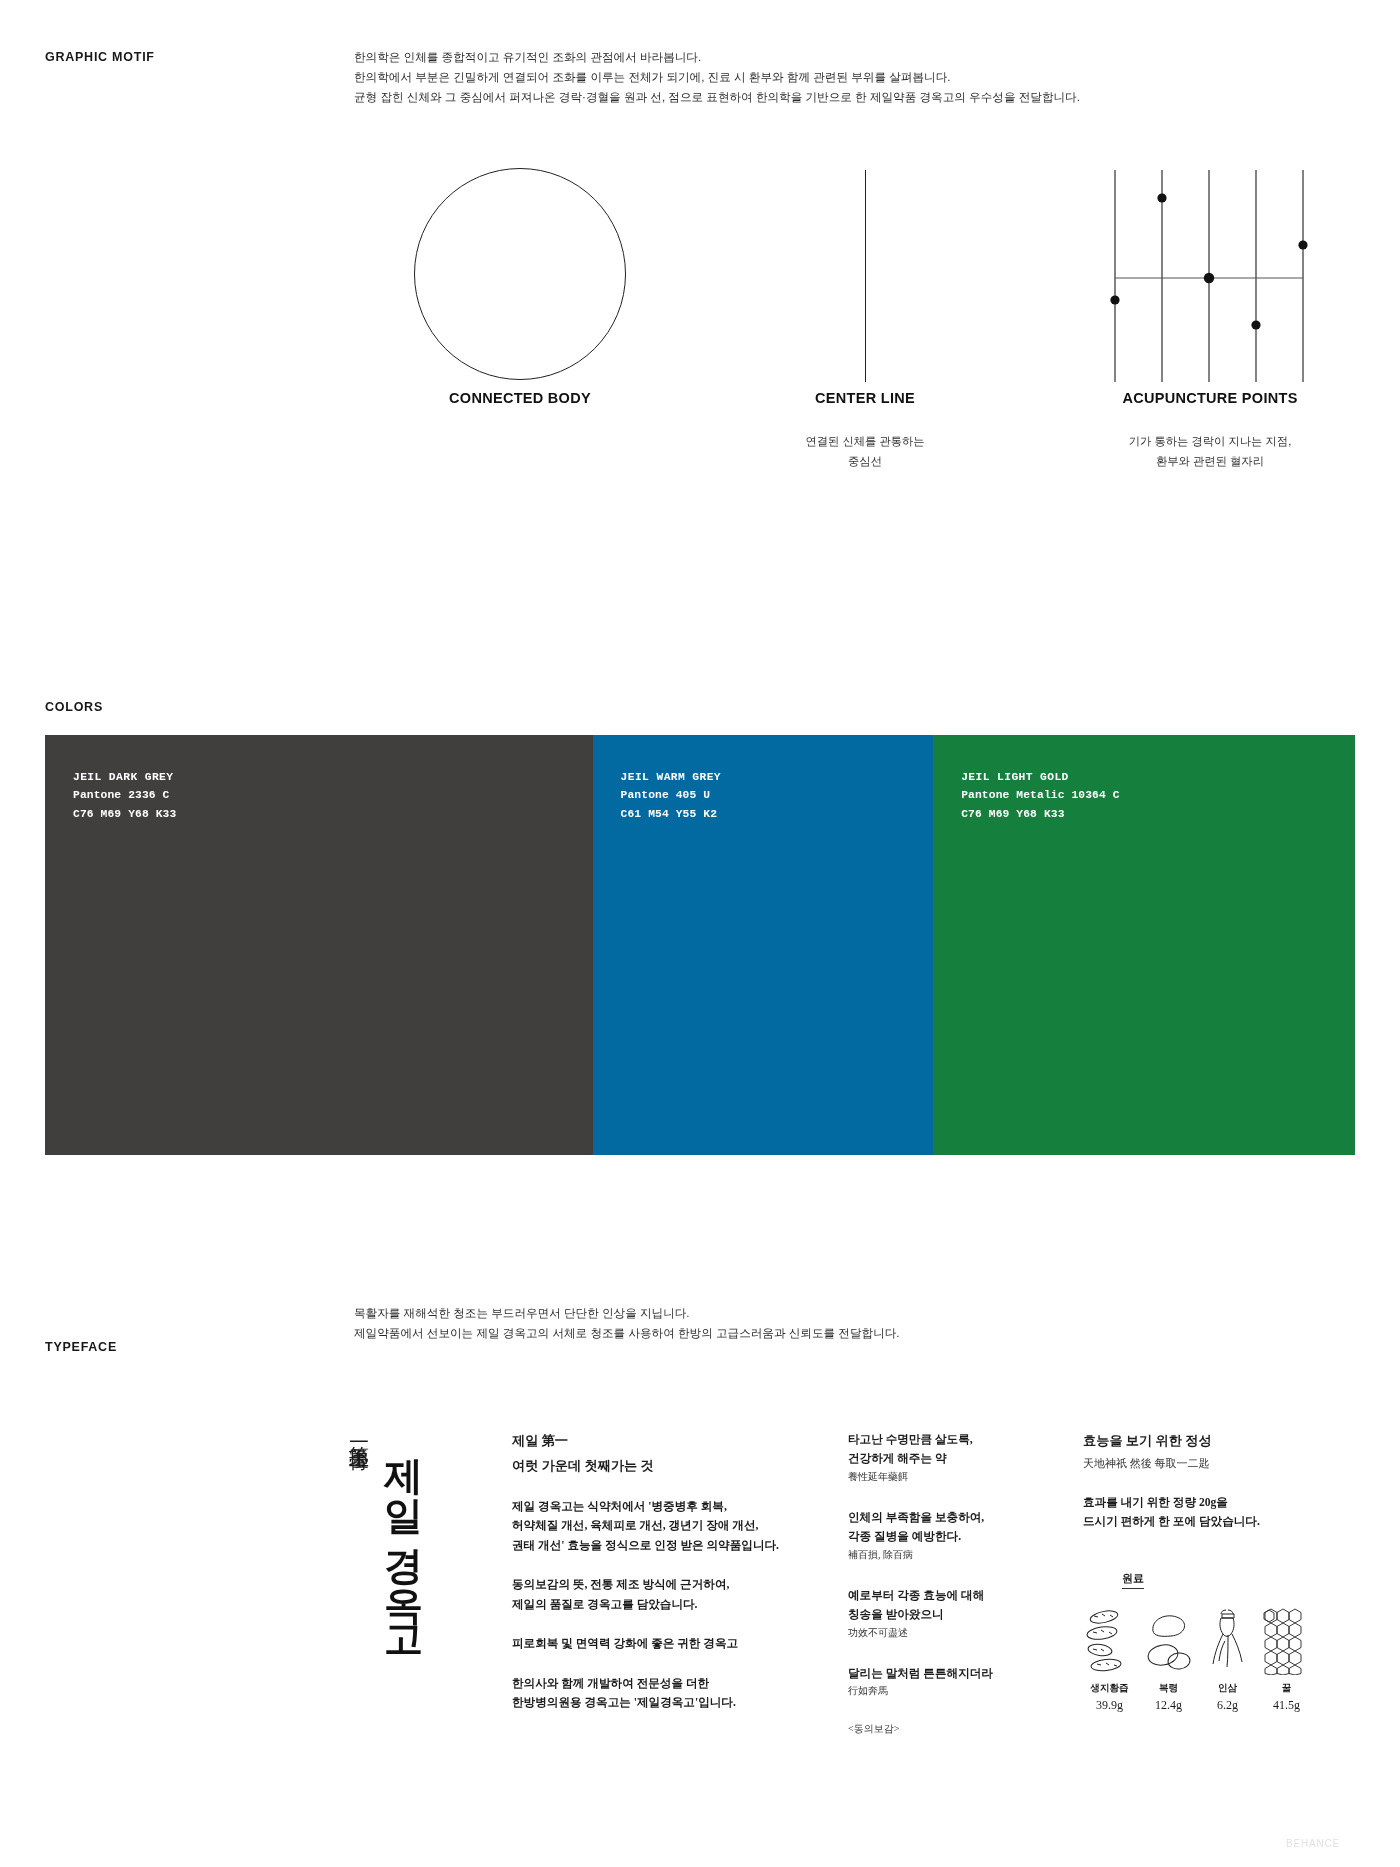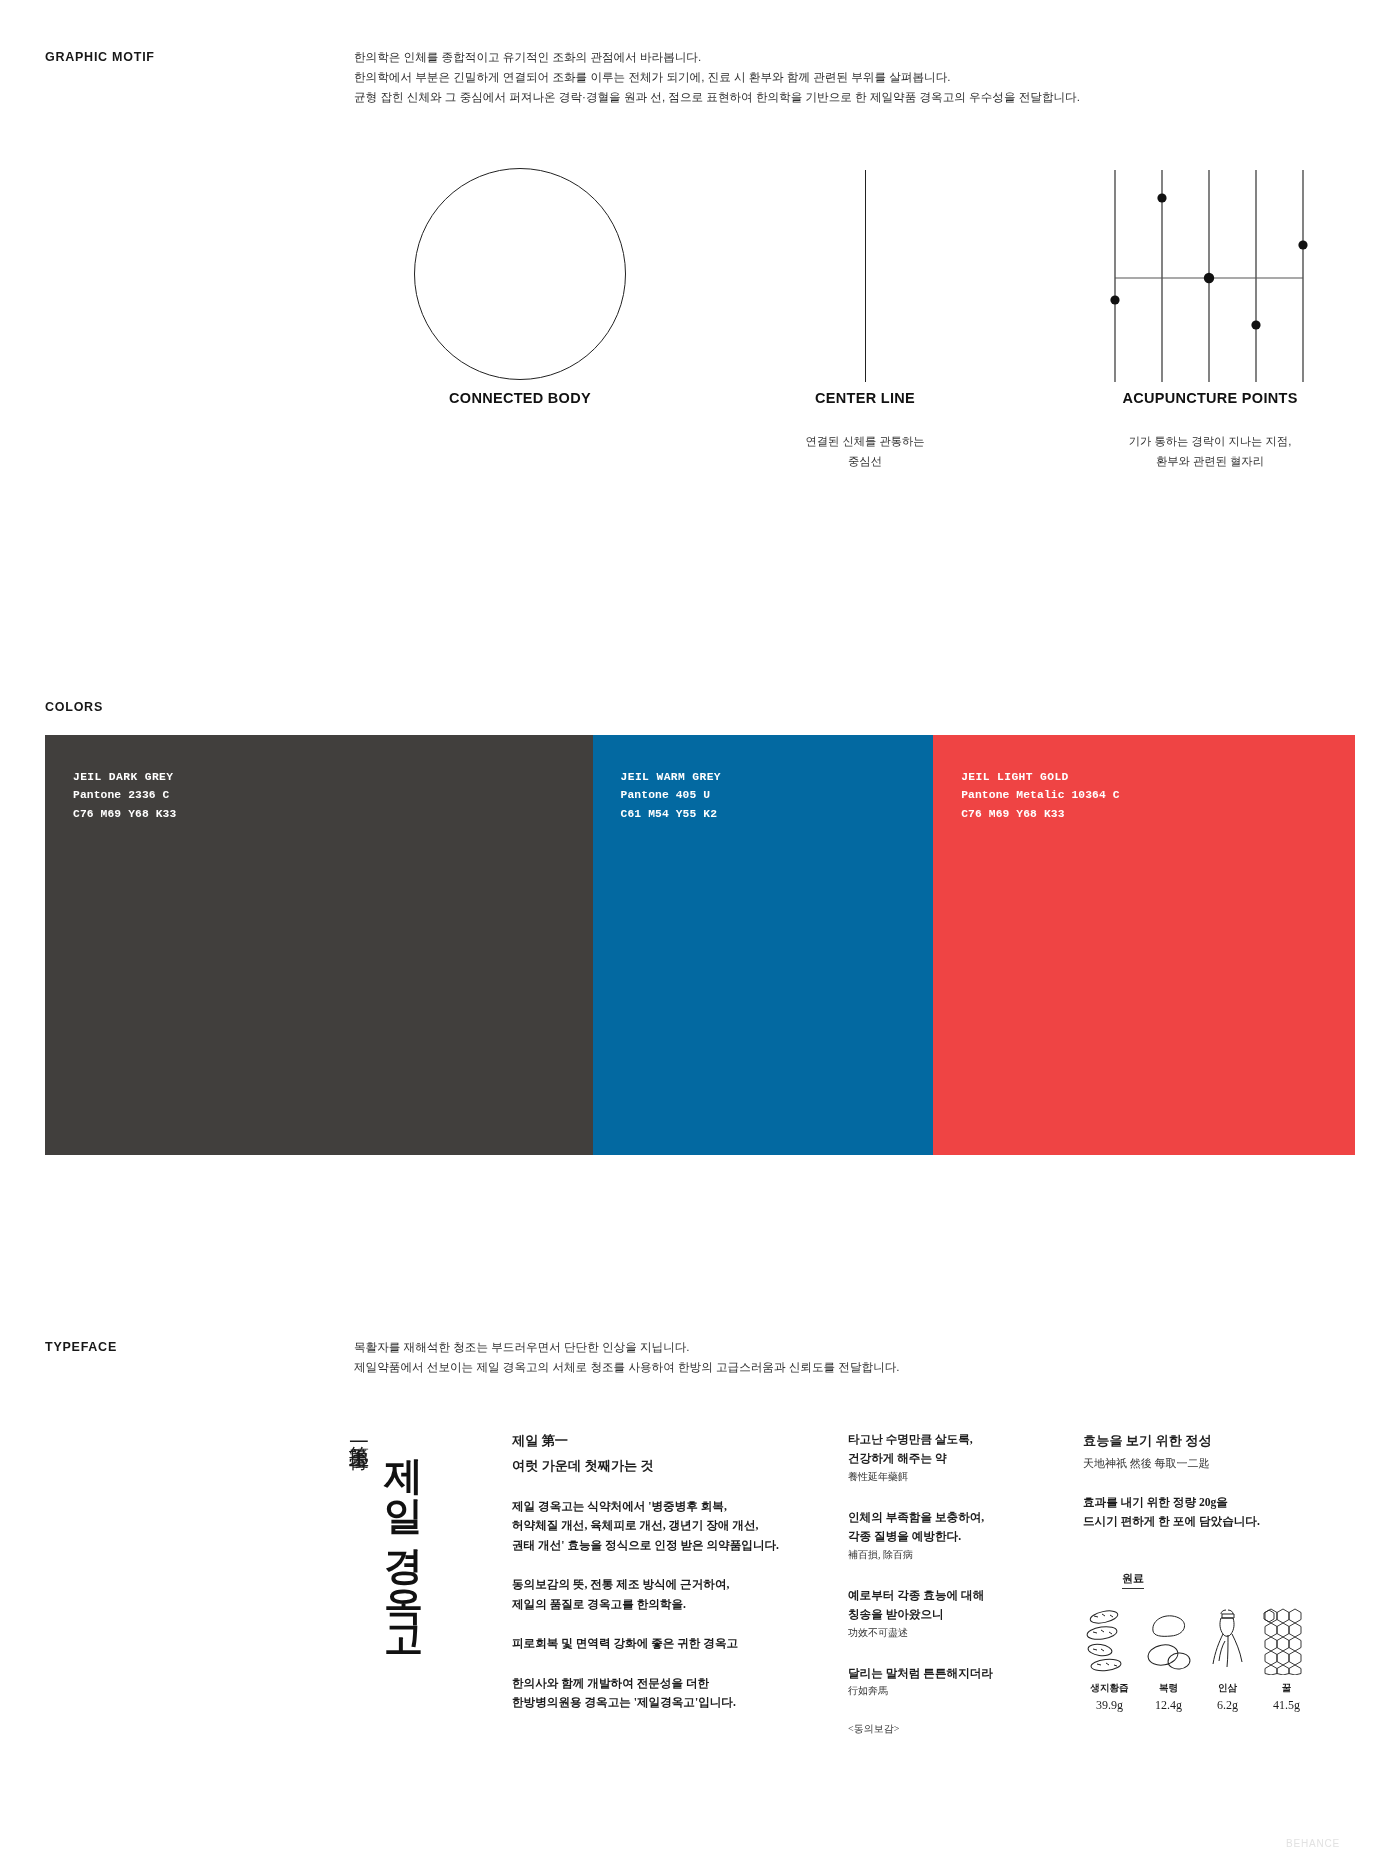--- a/index.html
+++ b/index.html
@@ -267,32 +267,32 @@
         <div>C76 M69 Y68 K33</div>
       </div>
     </div>
     <div class="swatch" style="width:26.0%;background:#0369a1">
       <div class="swatch-text">
         <div class="swatch-name">JEIL WARM GREY</div>
         <div>Pantone 405 U</div>
         <div>C61 M54 Y55 K2</div>
       </div>
     </div>
-    <div class="swatch swatch-gold" style="width:32.2%;background:#ef4444">
+    <div class="swatch swatch-gold" style="width:32.2%;background:#15803d">
       <div class="swatch-text">
         <div class="swatch-name">JEIL LIGHT GOLD</div>
         <div>Pantone Metalic 10364 C</div>
         <div>C76 M69 Y68 K33</div>
       </div>
     </div>
   </div>
 
   <div class="section-label" style="top:1340px">TYPEFACE</div>
 
-  <div class="intro" style="top:1337px">
+  <div class="intro" style="top:1303px">
     <p>목활자를 재해석한 청조는 부드러우면서 단단한 인상을 지닙니다.</p>
     <p>제일약품에서 선보이는 제일 경옥고의 서체로 청조를 사용하여 한방의 고급스러움과 신뢰도를 전달합니다.</p>
   </div>
 
   <div class="type-block">
 
     <div class="vertical-specimen">
       <div class="vert-hanja">第一瓊玉膏</div>
       <div class="vert-hangul">제일 경옥고</div>
     </div>
@@ -300,21 +300,21 @@
     <div class="type-col" style="left:512px; top:10px; width:270px;">
       <div class="tc-head">제일 第一</div>
       <div class="tc-head">여럿 가운데 첫째가는 것</div>
       <div class="tc-body">
         <div>제일 경옥고는 식약처에서 '병중병후 회복,</div>
         <div>허약체질 개선, 육체피로 개선, 갱년기 장애 개선,</div>
         <div>권태 개선' 효능을 정식으로 인정 받은 의약품입니다.</div>
       </div>
       <div class="tc-body">
         <div>동의보감의 뜻, 전통 제조 방식에 근거하여,</div>
-        <div>제일의 품질로 경옥고를 한의학을.</div>
+        <div>제일의 품질로 경옥고를 담았습니다.</div>
       </div>
       <div class="tc-body">
         <div>피로회복 및 면역력 강화에 좋은 귀한 경옥고</div>
       </div>
       <div class="tc-body">
         <div>한의사와 함께 개발하여 전문성을 더한</div>
         <div>한방병의원용 경옥고는 '제일경옥고'입니다.</div>
       </div>
     </div>
 

